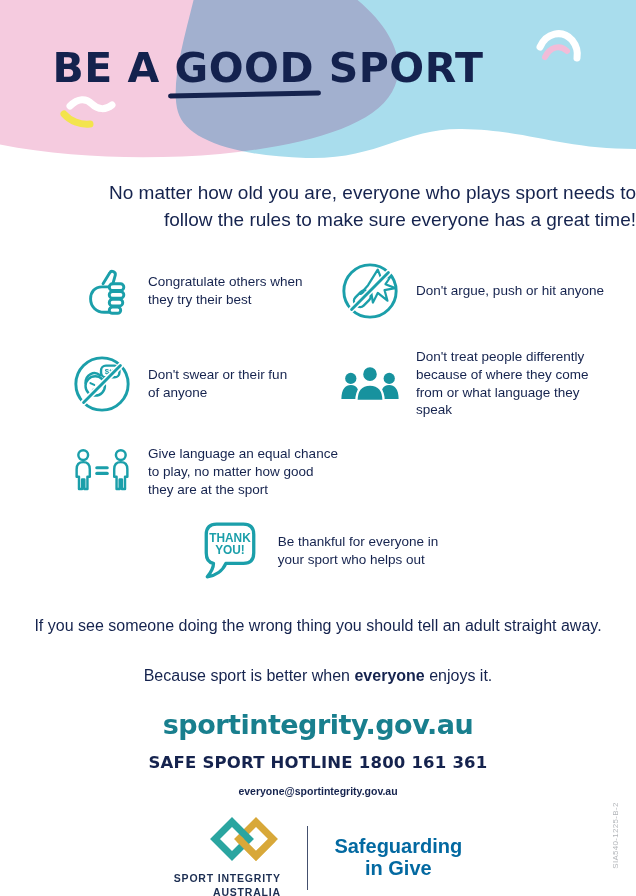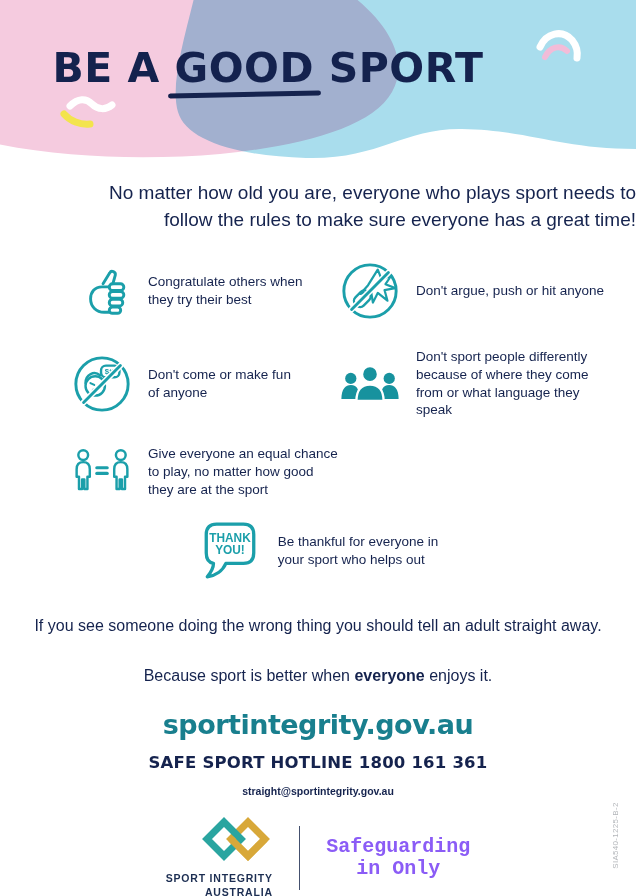--- a/index.html
+++ b/index.html
@@ -36,22 +36,22 @@
              font-family:"DejaVu Sans", sans-serif; letter-spacing:-0.5px; }
   .hotline { margin-top:13px; text-align:center; color:#15234e; font-size:16.5px; font-weight:700;
              font-family:"DejaVu Sans", sans-serif; letter-spacing:0.2px; }
   .email   { margin-top:13px; text-align:center; color:#15234e; font-size:10.5px; font-weight:700; }
 
   
   .footer { margin-top:20px; display:flex; justify-content:center; align-items:center; gap:26px; }
   .org-block { text-align:right; }
   .org-name { margin-top:4px; color:#1c2e52; font-size:10.5px; font-weight:700; letter-spacing:0.8px; line-height:1.35; }
   .divider { width:1.5px; height:64px; background:#44506e; }
-  .program { text-align:center; color:#8b5cf6; font-size:20px; font-weight:700;
-             font-family:Liberation Mono, monospace; line-height:1.08; }
+  .program { text-align:center; color:#0369a1; font-size:20px; font-weight:700;
+             font-family:Liberation Sans, sans-serif; line-height:1.08; }
 
   .side-code { position:absolute; left:570px; top:831px; width:90px; text-align:center;
                transform:rotate(-90deg); color:#b3b6ba; font-size:8px; letter-spacing:0.3px; }
 
   svg text { font-family:"Liberation Sans", sans-serif; }
 </style>
 </head>
 <body>
 
 <div class="page">
@@ -109,53 +109,53 @@
           <path d="M15 31 C15 22 24 18 30 23" stroke-width="2.5"></path>
           <circle cx="24" cy="39" r="2.6" fill="#1b9faa" stroke="none"></circle>
           <line x1="20" y1="31" x2="24" y2="33" stroke-width="2"></line>
           <rect x="31" y="13" width="19" height="12" rx="5" stroke-width="2.5"></rect>
           <path d="M35 25 L33 29 L39 25" stroke-width="2.5"></path>
           <text x="40.5" y="22" text-anchor="middle" font-size="8" font-weight="700" fill="#1b9faa" stroke="none">$#!</text>
           <line x1="13" y1="51" x2="51" y2="13" stroke="#ffffff" stroke-width="6"></line>
           <line x1="13" y1="51" x2="51" y2="13"></line>
         </svg>
       </span>
-      <p class="item-text">Don't come or make fun
+      <p class="item-text">Don't swear or their fun
 of anyone</p>
     </div>
 
     <div class="rule-item">
       <span class="icon-box">
         <svg width="60" height="46" viewBox="0 0 64 48" fill="#17929e">
           <circle cx="11.5" cy="18" r="6"></circle>
           <path d="M1.5 40 C1.5 29 6 25 11.5 25 C15 25 17.5 26.5 19 29.5 L19 40 Z"></path>
           <circle cx="52.5" cy="18" r="6"></circle>
           <path d="M62.5 40 C62.5 29 58 25 52.5 25 C49 25 46.5 26.5 45 29.5 L45 40 Z"></path>
           <circle cx="32" cy="13.5" r="8.5" stroke="#ffffff" stroke-width="2.5"></circle>
           <path d="M17.5 42 C17.5 29.5 24 24.5 32 24.5 C40 24.5 46.5 29.5 46.5 42 Z" stroke="#ffffff" stroke-width="2.5"></path>
         </svg>
       </span>
-      <p class="item-text">Don't sport people differently
+      <p class="item-text">Don't treat people differently
 because of where they come
 from or what language they
 speak</p>
     </div>
 
     <div class="rule-item">
       <span class="icon-box">
         <svg width="62" height="50" viewBox="0 0 66 52" fill="none" stroke="#1b9faa" stroke-width="2.6" stroke-linecap="round" stroke-linejoin="round">
           <circle cx="13" cy="8" r="5.2"></circle>
           <path d="M6 31 V23 C6 17.5 9 15.5 13 15.5 C17 15.5 20 17.5 20 23 V31 H17.5 V44 H14.2 V34 H11.8 V44 H8.5 V31 Z"></path>
           <circle cx="53" cy="8" r="5.2"></circle>
           <path d="M46 31 V23 C46 17.5 49 15.5 53 15.5 C57 15.5 60 17.5 60 23 V31 H57.5 V44 H54.2 V34 H51.8 V44 H48.5 V31 Z"></path>
           <line x1="27.5" y1="21.5" x2="38.5" y2="21.5" stroke-width="3.4"></line>
           <line x1="27.5" y1="27.5" x2="38.5" y2="27.5" stroke-width="3.4"></line>
         </svg>
       </span>
-      <p class="item-text">Give everyone an equal chance
+      <p class="item-text">Give language an equal chance
 to play, no matter how good
 they are at the sport</p>
     </div>
 
   </div>
 
   <div class="thank-row">
     <span class="icon-box">
       <svg width="62" height="64" viewBox="0 0 60 62" fill="none" stroke="#1b9faa" stroke-width="3.2" stroke-linecap="round" stroke-linejoin="round">
         <path d="M17 5 H43 Q53 5 53 15 V33 Q53 43 43 43 H26 C23 50 16 55 8 56 C12 51 14 47 14 43 Q7 42 7 33 V15 Q7 5 17 5 Z"></path>
@@ -165,36 +165,36 @@
     </span>
     <p class="item-text">Be thankful for everyone in
 your sport who helps out</p>
   </div>
 
   <p class="tell-adult">If you see someone doing the wrong thing you should tell an adult straight away.</p>
   <p class="closing"><span>Because sport is better when </span><b>everyone</b><span> enjoys it.</span></p>
 
   <div class="website">sportintegrity.gov.au</div>
   <div class="hotline">SAFE SPORT HOTLINE 1800 161 361</div>
-  <div class="email">straight@sportintegrity.gov.au</div>
+  <div class="email">everyone@sportintegrity.gov.au</div>
 
   <div class="footer">
     <div class="org-block">
       <svg width="74" height="46" viewBox="0 0 74 46" fill="none">
         <path d="M49 5 L66 22 L49 39 L32 22 Z" stroke="#d8a839" stroke-width="7" stroke-linejoin="miter"></path>
         <path d="M25 5 L42 22 L25 39 L8 22 Z" stroke="#2aa5a0" stroke-width="7" stroke-linejoin="miter"></path>
         <path d="M32 22 L49 39 L66 22" stroke="#d8a839" stroke-width="7" fill="none"></path>
       </svg>
       <div class="org-name">
         <div>SPORT INTEGRITY</div>
         <div>AUSTRALIA</div>
       </div>
     </div>
     <div class="divider"></div>
     <div class="program">
       <div>Safeguarding</div>
-      <div>in Only</div>
+      <div>in Give</div>
     </div>
   </div>
 
   <div class="side-code">SIA540-1225-B-2</div>
 
 </div>
 
 </body></html>

